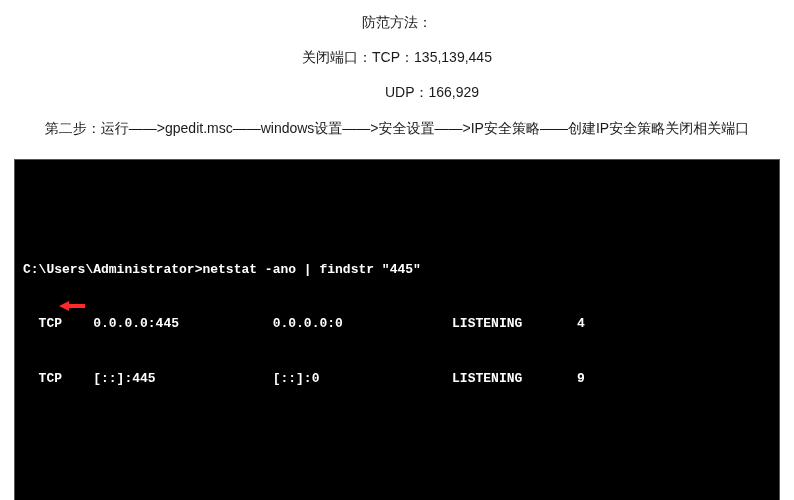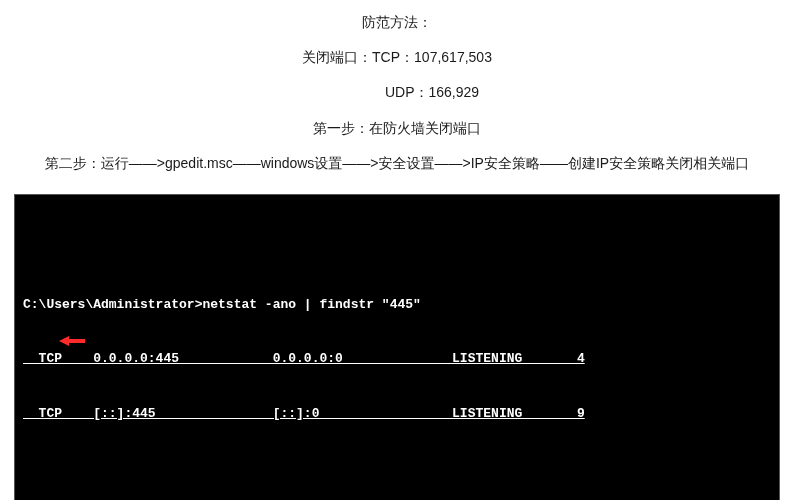--- a/index.html
+++ b/index.html
@@ -22,36 +22,35 @@
     padding: 10px 8px 14px 8px;
     margin-top: 18px;
     line-height: 1.4;
     white-space: pre;
     position: relative;
     border: 1px solid #555;
   }
   .term-group { margin-bottom: 10px; position: relative; }
   .term-group:last-child { margin-bottom: 0; }
   .cmd-line { white-space: pre; }
-  .out-line { white-space: pre; text-decoration: underline; }
+  .out-line { white-space: pre; }
   .arrow {
     position: absolute;
     color: #ff2a2a;
     pointer-events: none;
   }
   .arrow svg { display: block; }
 </style>
 </head>
 <body>
 
 <div class="text-block">
   <p>防范方法：</p>
-  <p>关闭端口：TCP：107,617,503</p>
+  <p>关闭端口：TCP：135,139,445</p>
   <p>     UDP：166,929</p>
-  <p>第一步：在防火墙关闭端口</p>
   <p>第二步：运行——&gt;gpedit.msc——windows设置——&gt;安全设置——&gt;IP安全策略——创建IP安全策略关闭相关端口</p>
 </div>
 
 <div class="terminal">
 
   <div class="term-group">
     <div class="cmd-line">C:\Users\Administrator&gt;netstat -ano | findstr "445"</div>
     <div class="out-line">  TCP    0.0.0.0:445            0.0.0.0:0              LISTENING       4</div>
     <div class="out-line">  TCP    [::]:445               [::]:0                 LISTENING       9</div>
     <span class="arrow" style="left:36px; top:38px;">

